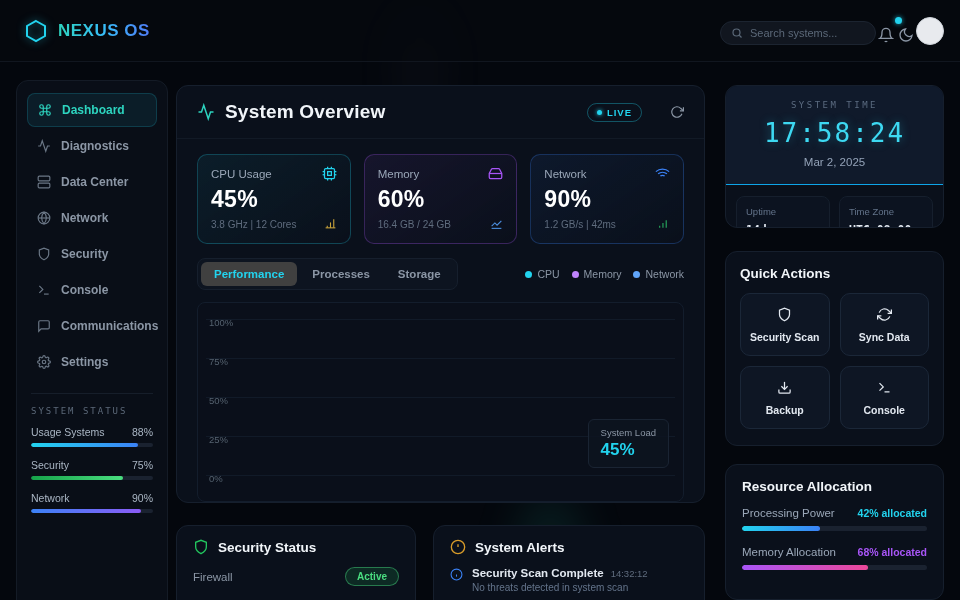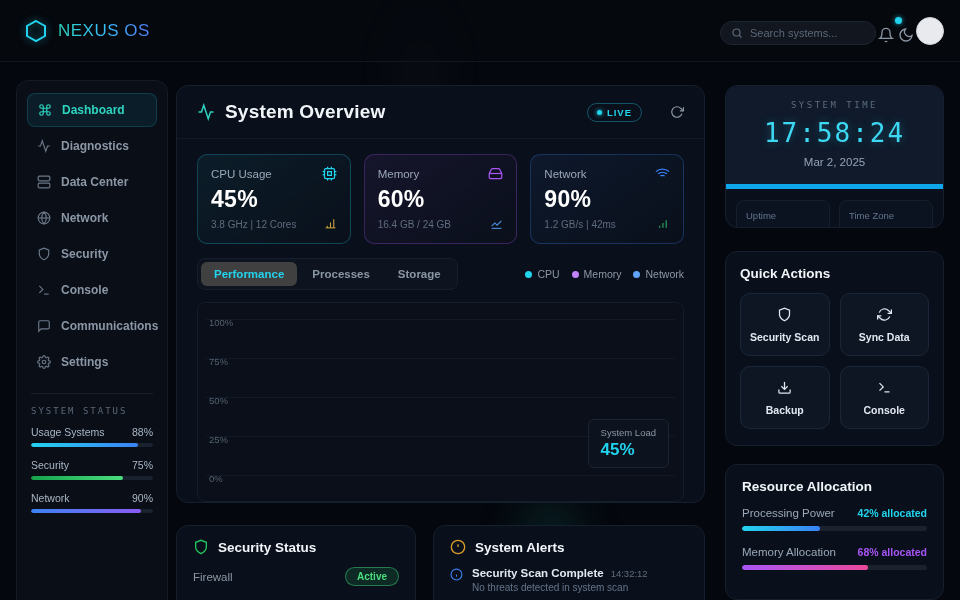--- a/index.html
+++ b/index.html
@@ -20,21 +20,21 @@
   
   header {
     position:relative; z-index:2;
     height:62px; padding:0 16px 0 24px;
     display:flex; align-items:center; justify-content:space-between;
     border-bottom:1px solid #11161f; background:rgba(5,8,14,0.7);
   }
   .brand { display:flex; align-items:center; gap:10px; cursor:pointer; }
   .brand svg { filter:drop-shadow(0 0 4px rgba(34,211,238,0.6)); }
   .brand-name {
-    font-size:17px; font-weight:normal; letter-spacing:0.5px;
+    font-size:17px; font-weight:bold; letter-spacing:0.5px;
     background:linear-gradient(90deg,#2dd4bf,#38bdf8,#4f7cf7);
     -webkit-background-clip:text; background-clip:text; color:transparent;
   }
   .header-right { display:flex; align-items:flex-end; }
   .search-box {
     display:flex; align-items:center; gap:7px;
     width:156px; height:24px; padding:0 10px;
     background:#11161f; border:1px solid #1c2430; border-radius:12px;
     color:#5b6878;
   }
@@ -166,21 +166,21 @@
   .alert-item { display:flex; gap:9px; align-items:flex-start; }
   .alert-ic { color:#3b82f6; margin-top:1px; }
   .alert-title-row { display:flex; align-items:baseline; gap:7px; }
   .alert-title { font-size:11.5px; font-weight:bold; color:#e2e8f0; }
   .alert-time { font-size:9.5px; color:#5f6c7e; }
   .alert-detail { font-size:10px; color:#64748b; margin-top:3px; }
 
   
   .right-col { width:219px; flex:none; margin-left:12px; margin-top:5px; display:flex; flex-direction:column; }
   .clock-panel { overflow:hidden; }
-  .clock-top { background:#101a2b; padding:14px 10px 16px 10px; text-align:center; border-bottom:5px solid #0ea5e9; }
+  .clock-top { background:#101a2b; padding:14px 10px 16px 10px; text-align:center; border-bottom:1px solid #0ea5e9; }
   .clock-label { font-family:"DejaVu Sans Mono", monospace; font-size:9px; letter-spacing:2.5px; color:#5b6b80; }
   .clock-time {
     font-family:"DejaVu Sans Mono", monospace;
     font-size:26px; color:#3dd9f2; letter-spacing:2px; margin-top:8px;
     text-shadow:0 0 10px rgba(34,211,238,0.35);
   }
   .clock-date { font-size:11.5px; color:#94a3b8; margin-top:8px; }
   .clock-sub { display:grid; grid-template-columns:1fr 1fr; gap:9px; padding:11px 10px 12px 10px; }
   .sub-card { background:#0c1320; border:1px solid #161f2d; border-radius:8px; padding:9px 9px 10px 9px; }
   .sub-label { font-size:9.5px; color:#64748b; }

